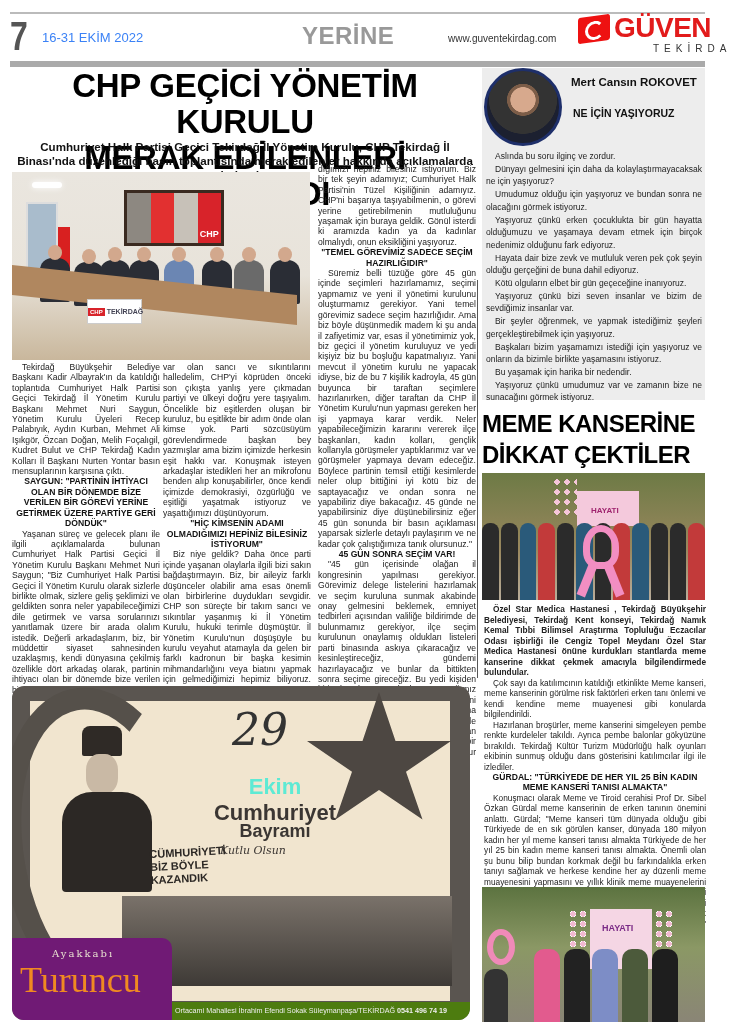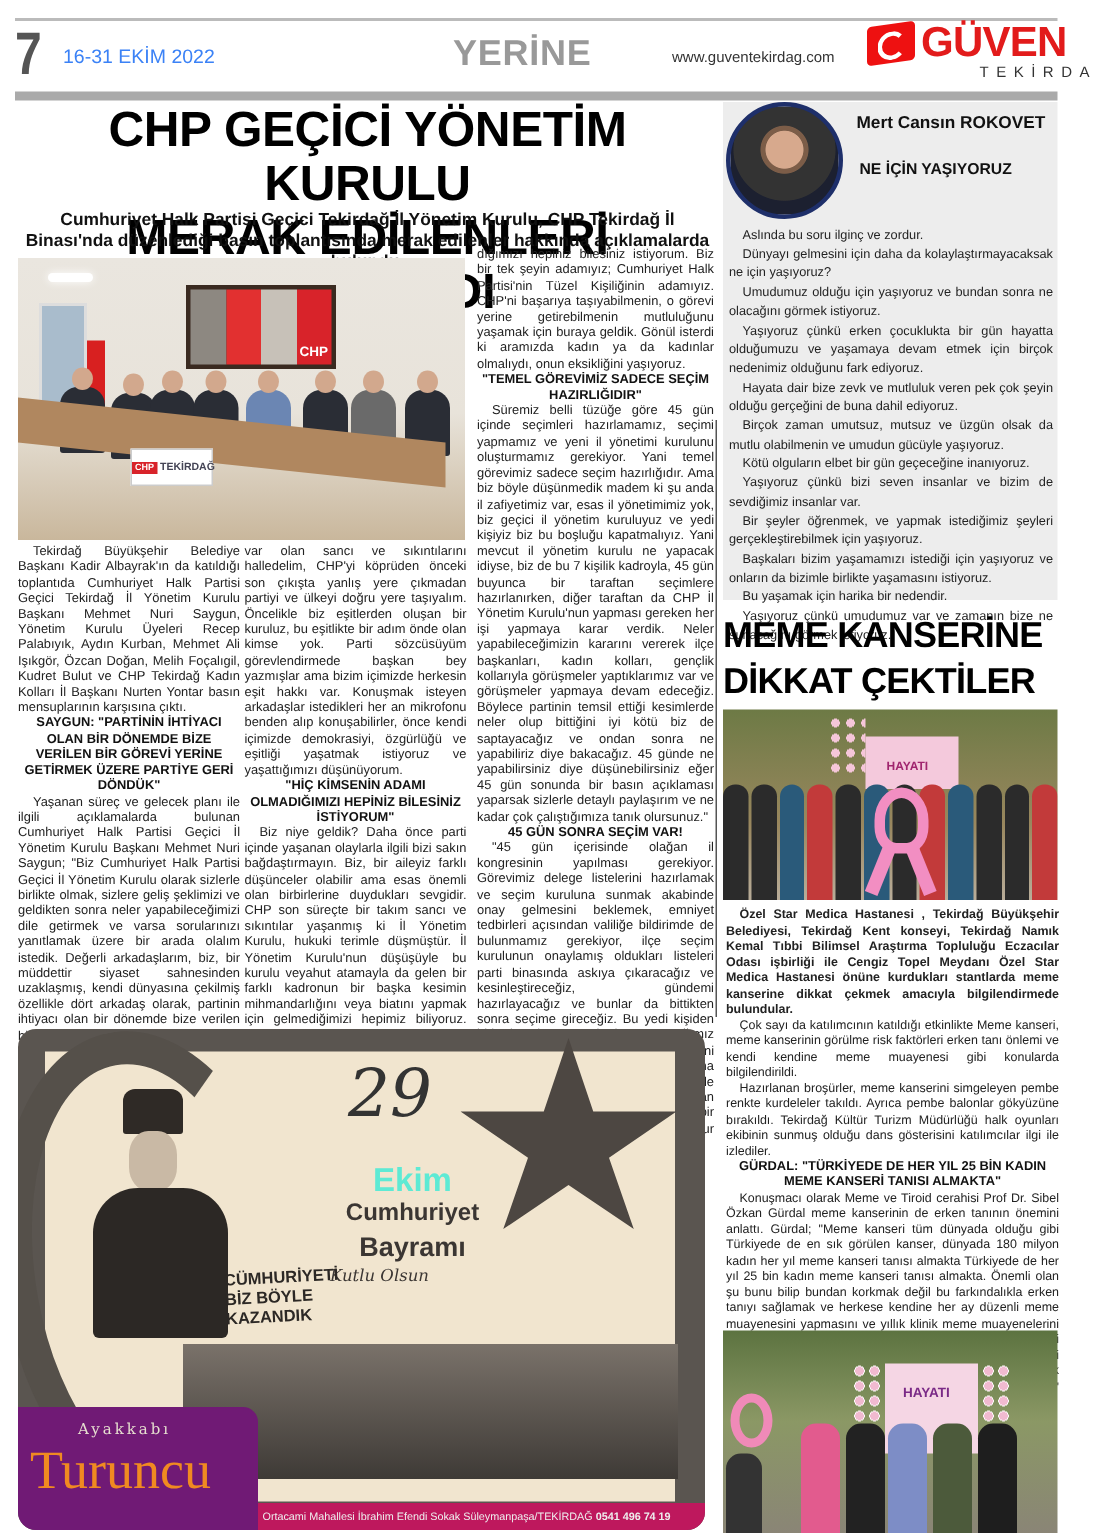--- a/index.html
+++ b/index.html
@@ -50,29 +50,29 @@
   .poster { position: absolute; left: 12px; top: 686px; width: 458px; height: 334px; background: #5a5550; overflow: hidden; border-radius: 12px; }
   .poster .bg { position: absolute; left: 18px; top: 15px; width: 420px; height: 300px; background: #f1e5cf; }
   .poster .crescent { position: absolute; left: -10px; top: 0px; width: 200px; height: 330px; border-radius: 50%; border: 22px solid #55504a; border-right-color: transparent; border-bottom-color: transparent; transform: rotate(-10deg); }
   .poster .star { position: absolute; left: 292px; top: 6px; width: 150px; height: 140px; background: #4d4742; clip-path: polygon(50% 0%, 61% 35%, 98% 35%, 68% 57%, 79% 91%, 50% 70%, 21% 91%, 32% 57%, 2% 35%, 39% 35%); }
   .poster .ataturk { position: absolute; left: 50px; top: 40px; width: 90px; height: 170px; }
   .poster .ataturk .hat { position: absolute; left: 20px; top: 0; width: 40px; height: 30px; background: #2f2a26; border-radius: 8px 8px 2px 2px; }
   .poster .ataturk .face { position: absolute; left: 24px; top: 28px; width: 32px; height: 40px; background: #c9b9a5; border-radius: 40%; }
   .poster .ataturk .suit { position: absolute; left: 0; top: 66px; width: 90px; height: 100px; background: #2c2825; border-radius: 30px 30px 4px 4px; }
   .poster .t29 { position: absolute; left: 220px; top: 18px; font-family: "DejaVu Serif", serif; font-style: italic; font-size: 44px; color: #333; }
   .poster .t-ekim { position: absolute; left: 203px; top: 88px; width: 120px; text-align: center; font-family: "Liberation Sans", sans-serif; font-weight: 700; font-size: 22px; color: #5eead4; }
-  .poster .t-cum { position: absolute; left: 183px; top: 114px; width: 160px; text-align: center; font-family: "Liberation Sans", sans-serif; font-weight: 700; font-size: 16px; color: #3b3633; }
+  .poster .t-cum { position: absolute; left: 183px; top: 114px; width: 160px; text-align: center; font-family: "Liberation Sans", sans-serif; font-weight: 700; font-size: 22px; color: #3b3633; }
   .poster .t-bay { position: absolute; left: 183px; top: 135px; width: 160px; text-align: center; font-family: "Liberation Sans", sans-serif; font-weight: 700; font-size: 18px; color: #3b3633; }
   .poster .t-kutlu { position: absolute; left: 208px; top: 158px; font-family: "DejaVu Serif", serif; font-style: italic; font-size: 11px; color: #3b3633; }
   .poster .t-biz { position: absolute; left: 138px; top: 160px; width: 80px; font-family: "Liberation Sans", sans-serif; font-weight: 700; font-size: 11px; line-height: 13px; color: #2c2825; transform: rotate(-3deg); }
   .poster .crowd { position: absolute; left: 110px; top: 210px; width: 330px; height: 90px; background: linear-gradient(#7a726a, #3e3a36); }
   .poster .ad { position: absolute; left: 0; top: 252px; width: 160px; height: 82px; background: #701a75; border-radius: 0 10px 0 0; }
   .poster .ad .ay { position: absolute; left: 40px; top: 10px; font-family: "DejaVu Serif", serif; font-size: 10px; letter-spacing: 2px; color: #e7e0d0; }
   .poster .ad .tur { position: absolute; left: 8px; top: 22px; font-family: "Liberation Serif", serif; font-size: 36px; color: #f08a21; line-height: 40px; }
-  .poster .addr { position: absolute; left: 160px; top: 316px; width: 298px; height: 18px; background: #be185d; color: #eee; font-family: "Liberation Sans", sans-serif; font-size: 7.2px; line-height: 18px; padding-left: 3px; white-space: nowrap; }
+  .poster .addr { position: absolute; left: 160px; top: 316px; width: 298px; height: 18px; background: #4d7c0f; color: #eee; font-family: "Liberation Sans", sans-serif; font-size: 7.2px; line-height: 18px; padding-left: 3px; white-space: nowrap; }
   .poster .addr b { font-weight: 700; }
 
   
   .rcol-box { position: absolute; left: 482px; top: 68px; width: 223px; height: 332px; background: #ededed; }
   .avatar { position: absolute; left: 484px; top: 68px; width: 78px; height: 78px; border-radius: 50%; background: radial-gradient(circle at 50% 40%, #d7a98d 0 22%, #7c5d48 23% 28%, #333 29% 60%, #1c2030 61%); border: 3px solid #1e2f6a; }
   .author { position: absolute; left: 571px; top: 76px; font-family: "Liberation Sans", sans-serif; font-weight: 700; font-size: 11.5px; color: #111; }
   .col-title { position: absolute; left: 573px; top: 107px; font-family: "Liberation Sans", sans-serif; font-weight: 700; font-size: 10.5px; color: #111; }
   .col4 { left: 486px; top: 150px; width: 216px; font-size: 8.5px; line-height: 12.7px; }
   .col4 p { text-indent: 9px; }
 
@@ -199,21 +199,20 @@
 <div class="rcol-box"></div>
 <div class="avatar"></div>
 <div class="author">Mert Cansın ROKOVET</div>
 <div class="col-title">NE İÇİN YAŞIYORUZ</div>
 <div class="col col4" id="col4">
     <p>Aslında bu soru ilginç ve zordur.</p>
     <p>Dünyayı gelmesini için daha da kolaylaştırmayacaksak ne için yaşıyoruz?</p>
     <p>Umudumuz olduğu için yaşıyoruz ve bundan sonra ne olacağını görmek istiyoruz.</p>
     <p>Yaşıyoruz çünkü erken çocuklukta bir gün hayatta olduğumuzu ve yaşamaya devam etmek için birçok nedenimiz olduğunu fark ediyoruz.</p>
     <p>Hayata dair bize zevk ve mutluluk veren pek çok şeyin olduğu gerçeğini de buna dahil ediyoruz.</p>
-    <p>Birçok zaman umutsuz, mutsuz ve üzgün olsak da mutlu olabilmenin ve umudun gücüyle yaşıyoruz.</p>
     <p>Kötü olguların elbet bir gün geçeceğine inanıyoruz.</p>
     <p>Yaşıyoruz çünkü bizi seven insanlar ve bizim de sevdiğimiz insanlar var.</p>
     <p>Bir şeyler öğrenmek, ve yapmak istediğimiz şeyleri gerçekleştirebilmek için yaşıyoruz.</p>
     <p>Başkaları bizim yaşamamızı istediği için yaşıyoruz ve onların da bizimle birlikte yaşamasını istiyoruz.</p>
     <p>Bu yaşamak için harika bir nedendir.</p>
     <p>Yaşıyoruz çünkü umudumuz var ve zamanın bize ne sunacağını görmek istiyoruz.</p>
   </div>
 
 <h2 class="kanser-head">
   <span>MEME KANSERİNE</span><br>

